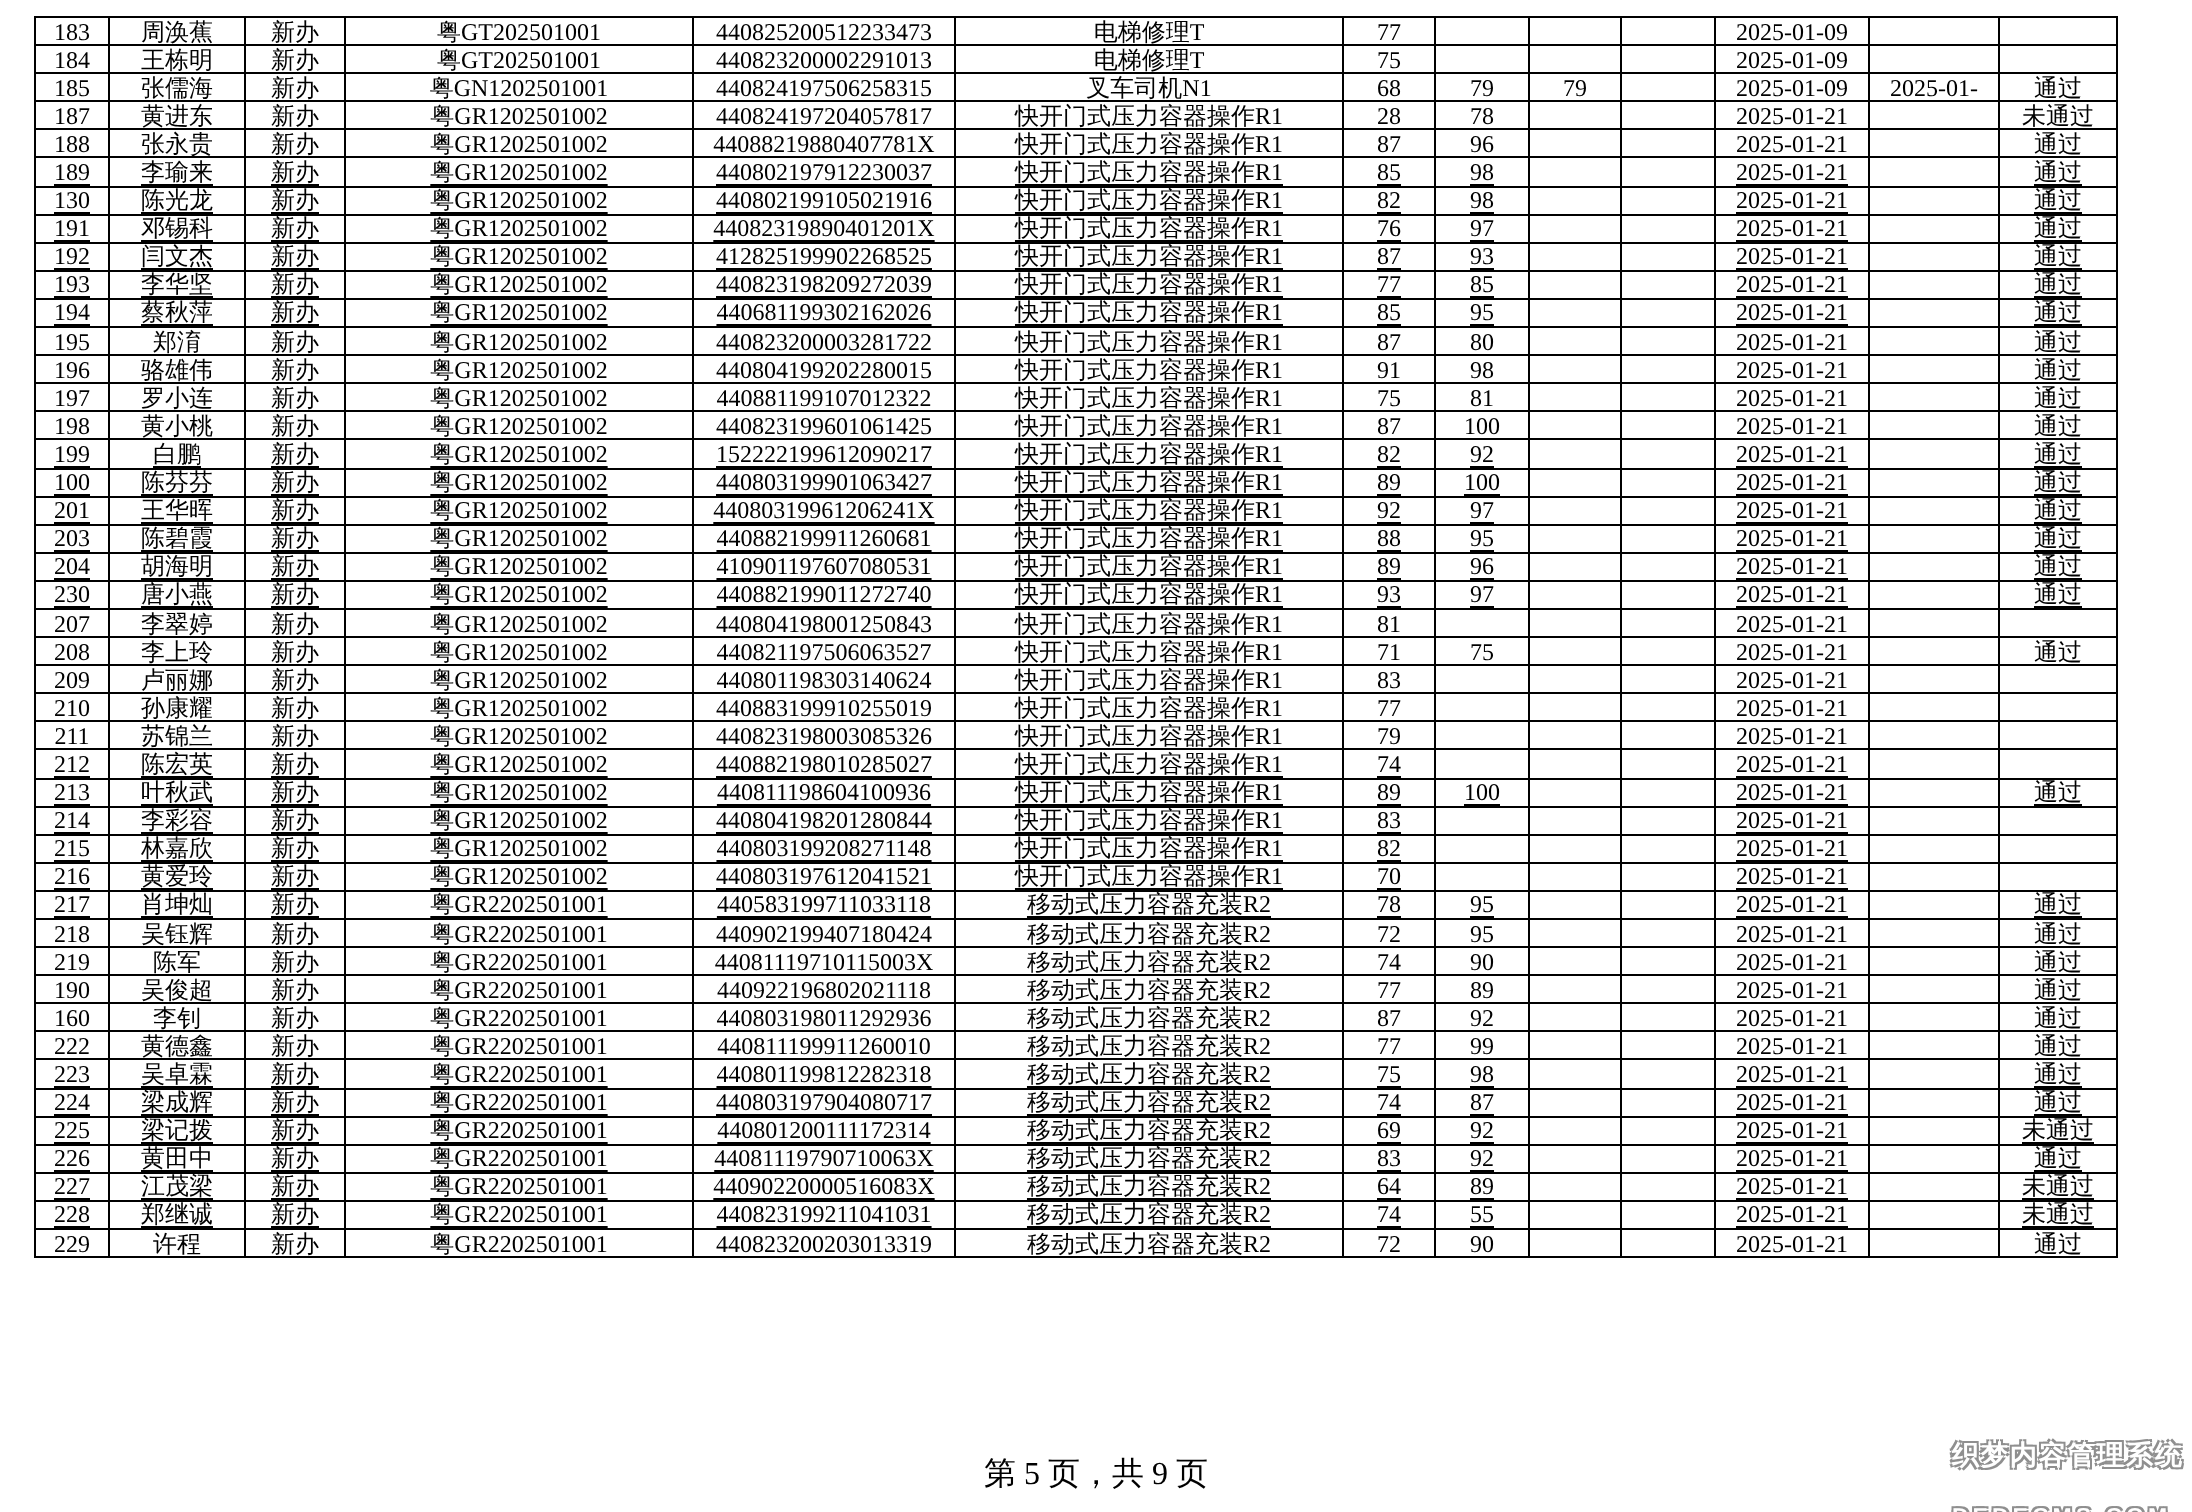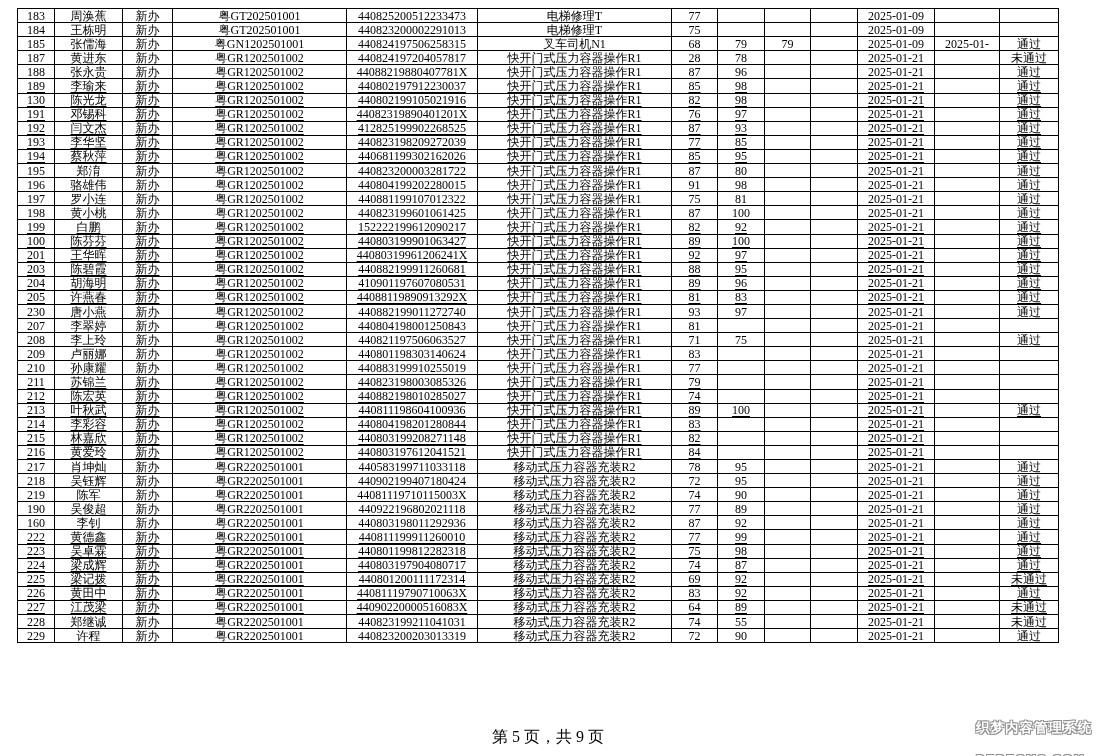--- a/index.html
+++ b/index.html
@@ -386,35 +386,20 @@
     <td class="c-subj">快开门式压力容器操作R1</td>
     <td>89</td>
     <td>96</td>
     <td></td>
     <td></td>
     <td>2025-01-21</td>
     <td></td>
     <td>通过</td>
   </tr>
 
-  <tr>
-    <td>205</td>
-    <td>许燕春</td>
-    <td>新办</td>
-    <td class="c-cert">粤GR1202501002</td>
-    <td class="c-id">44088119890913292X</td>
-    <td class="c-subj">快开门式压力容器操作R1</td>
-    <td>81</td>
-    <td>83</td>
-    <td></td>
-    <td></td>
-    <td>2025-01-21</td>
-    <td></td>
-    <td>通过</td>
-  </tr>
 
   <tr>
     <td>230</td>
     <td>唐小燕</td>
     <td>新办</td>
     <td class="c-cert">粤GR1202501002</td>
     <td class="c-id">440882199011272740</td>
     <td class="c-subj">快开门式压力容器操作R1</td>
     <td>93</td>
     <td>97</td>
@@ -569,21 +554,21 @@
     <td></td>
   </tr>
 
   <tr>
     <td>216</td>
     <td>黄爱玲</td>
     <td>新办</td>
     <td class="c-cert">粤GR1202501002</td>
     <td class="c-id">440803197612041521</td>
     <td class="c-subj">快开门式压力容器操作R1</td>
-    <td>84</td>
+    <td>70</td>
     <td></td>
     <td></td>
     <td></td>
     <td>2025-01-21</td>
     <td></td>
     <td></td>
   </tr>
 
   <tr>
     <td>217</td>

